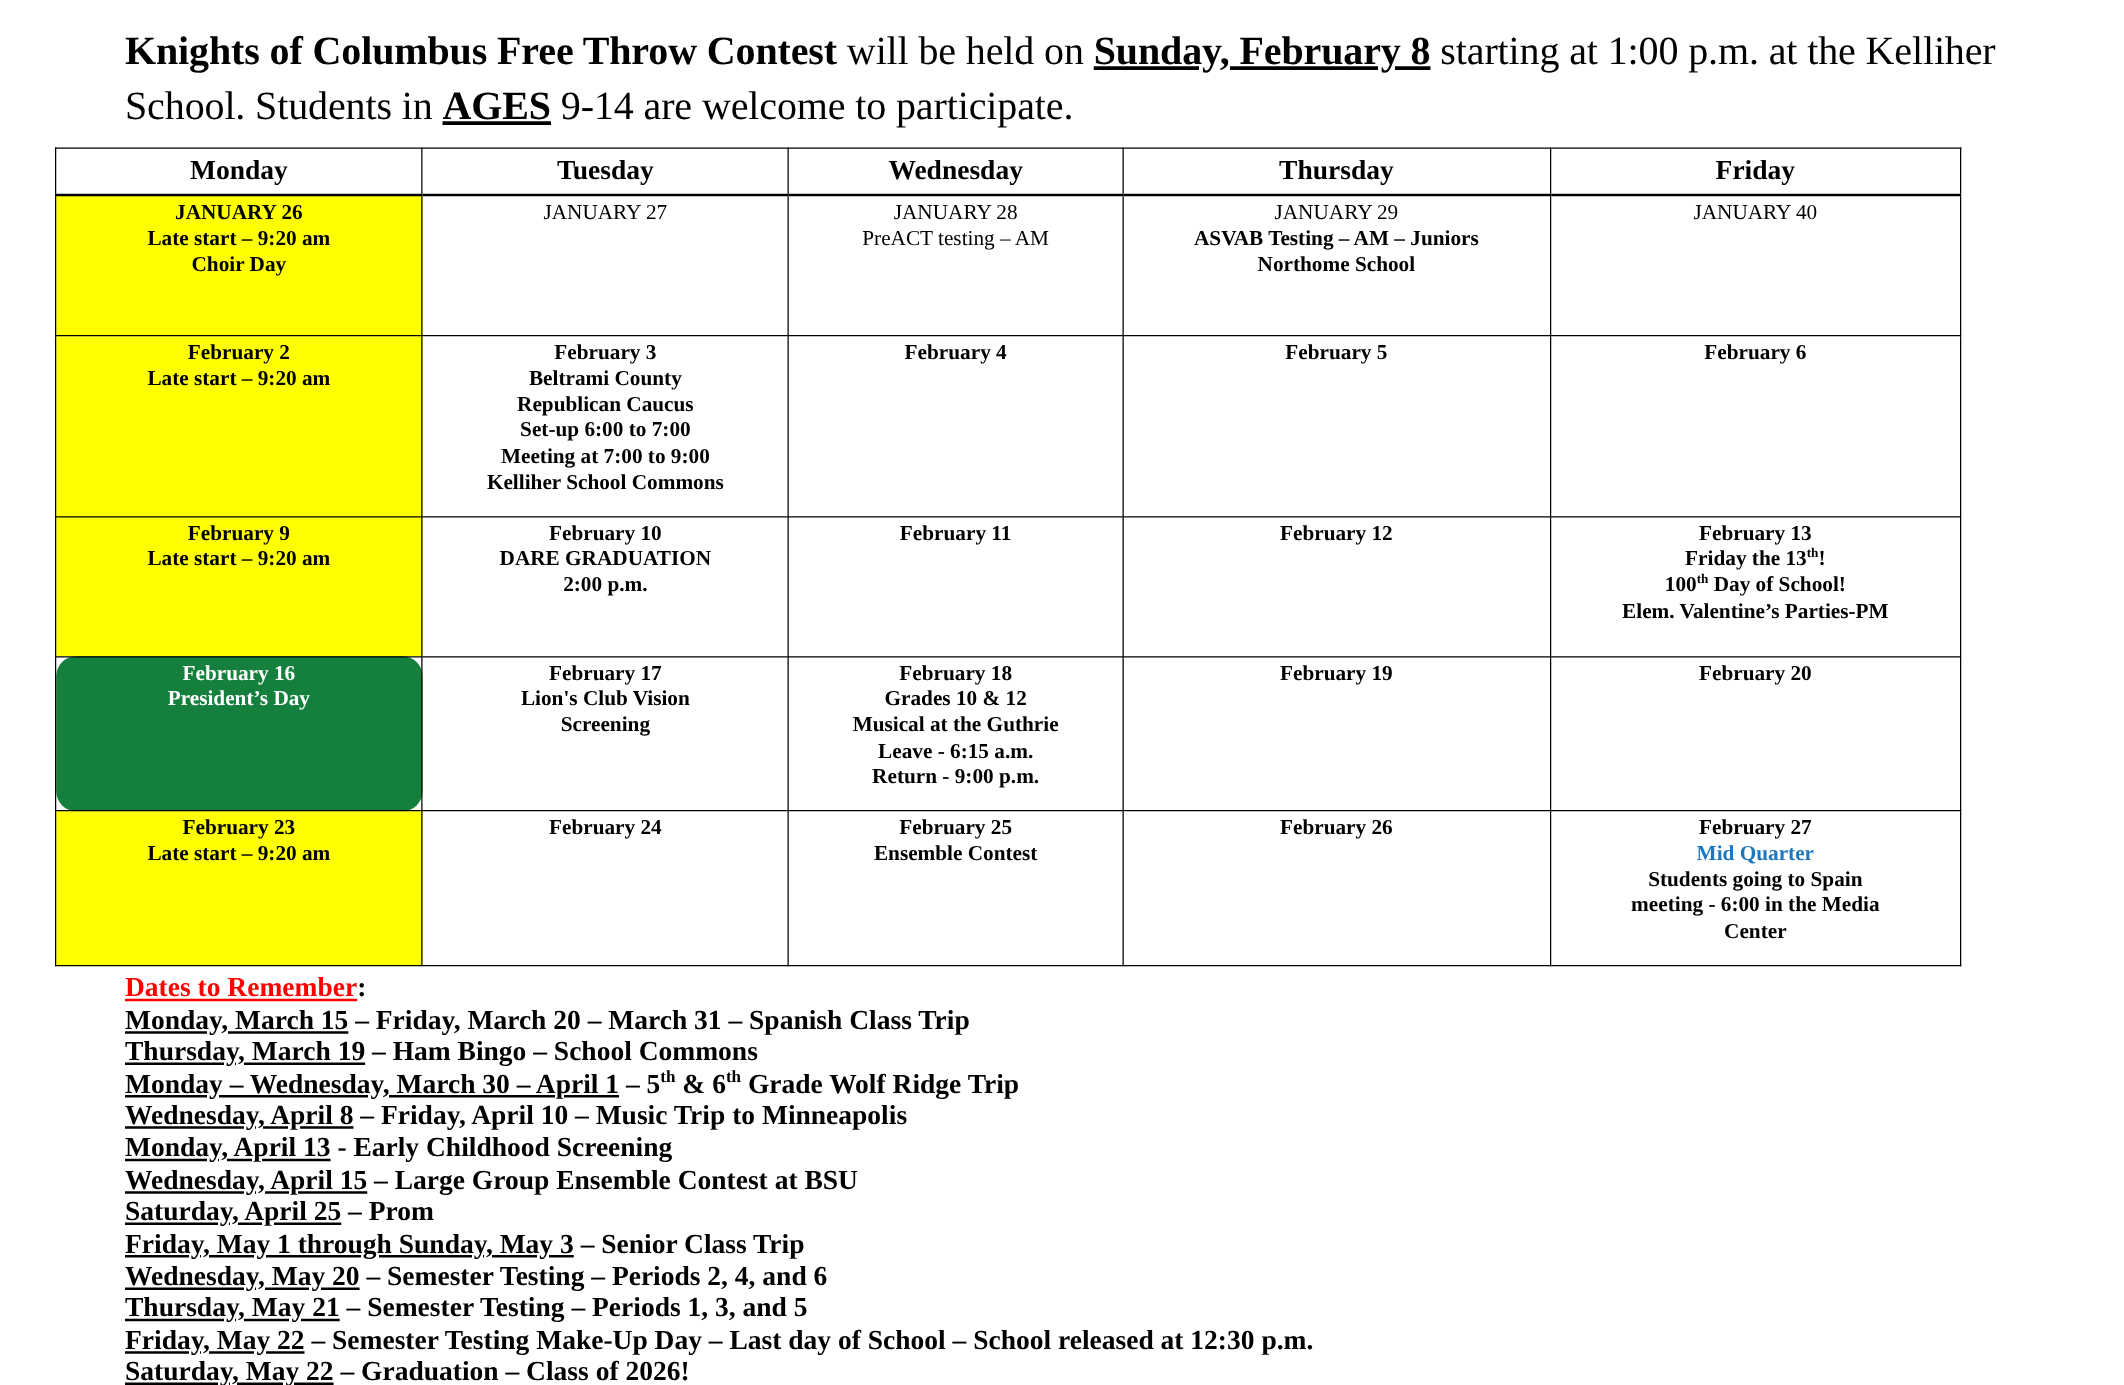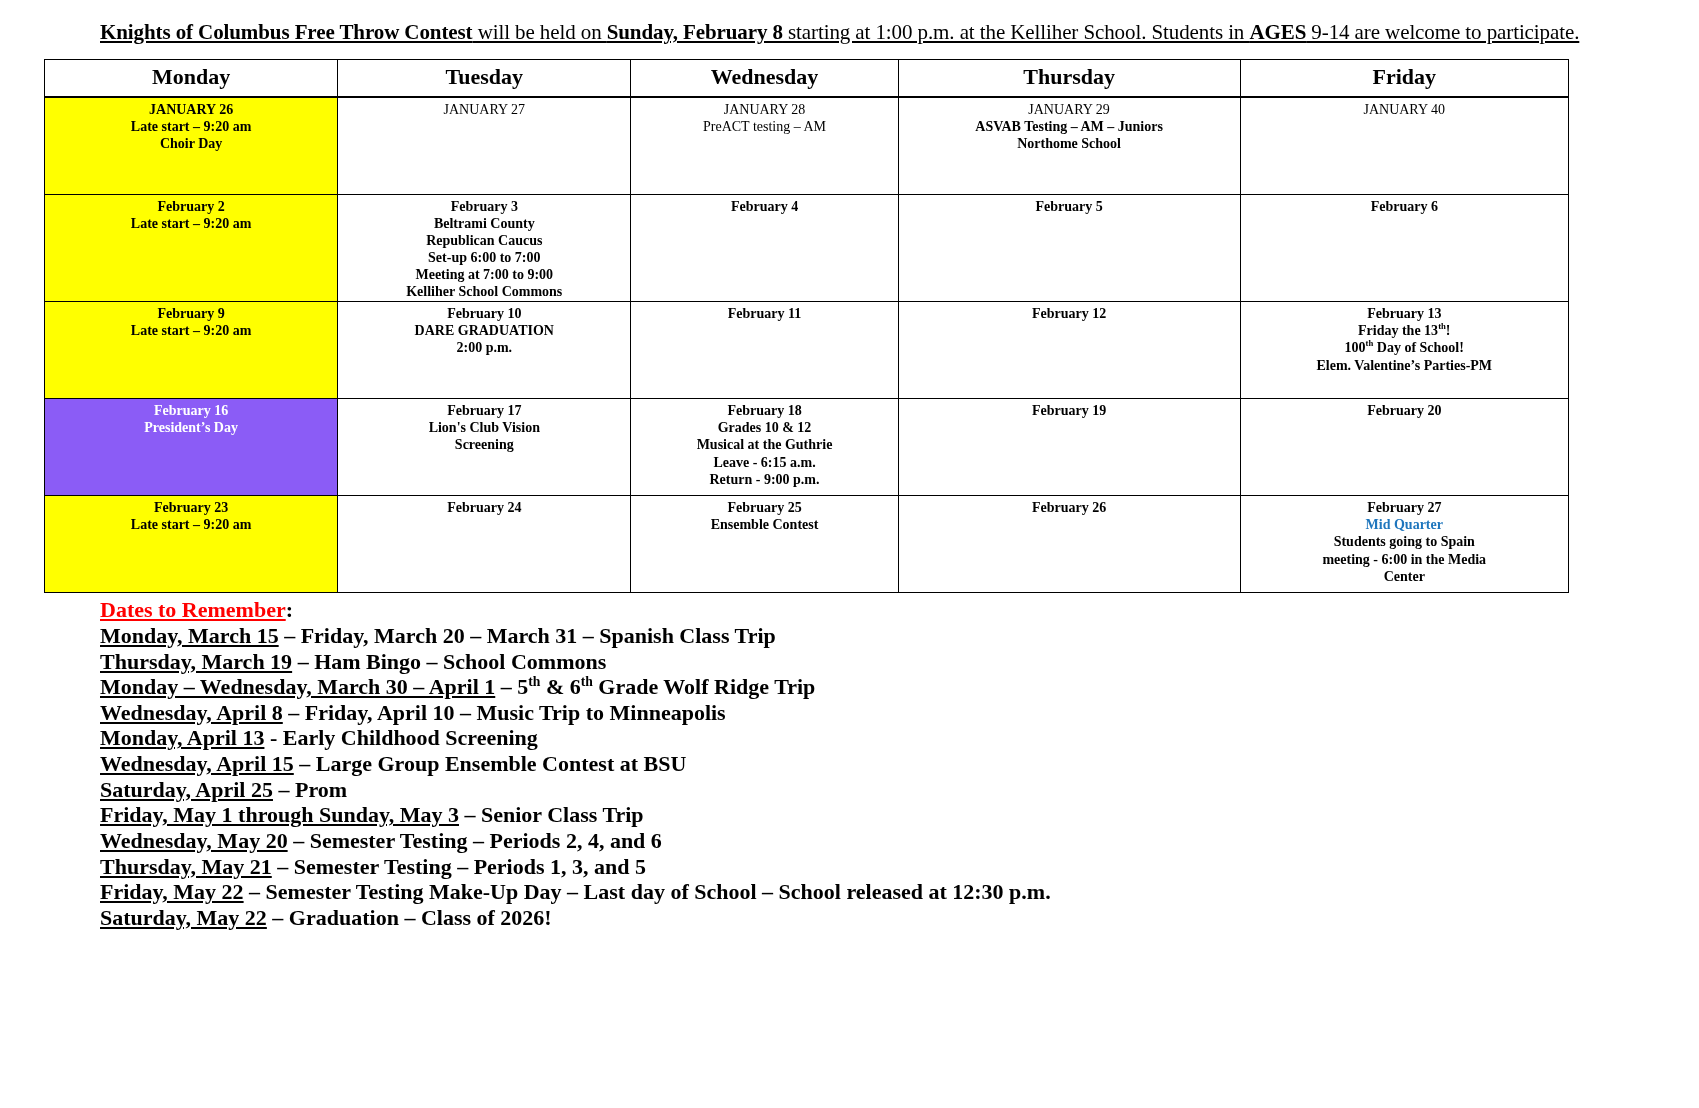--- a/index.html
+++ b/index.html
@@ -18,63 +18,62 @@
     position: relative;
     width: 1699px;
     height: 1108px;
     box-sizing: border-box;
     padding: 18px 0 0 0;
   }
 
   
   .notice {
     margin: 0 22px 0 100px;
-    font-size: 21px;
+    font-size: 32px;
     line-height: 1.38;
     letter-spacing: -0.1px;
-    text-decoration: underline;
   }
   .notice b { font-weight: bold; }
   .bu { font-weight: bold; text-decoration: underline; }
 
   
   .cal-wrap {
     margin: 12px 22px 0 44px;
   }
   table.cal {
     border-collapse: collapse;
     width: 1525px;
     table-layout: fixed;
   }
   table.cal td, table.cal th {
     border: 1.6px solid #000000;
     vertical-align: top;
-    padding: 3px 3px 1px 3px;
+    padding: 3px 3px 16px 3px;
     text-align: center;
-    font-size: 14px;
+    font-size: 17px;
     line-height: 1.22;
   }
   table.cal thead th {
     font-size: 22px;
     font-weight: bold;
     padding: 4px 3px 5px 3px;
     vertical-align: middle;
     border-bottom-width: 2.6px;
   }
   table.cal tbody td {
     height: 92px;
   }
   .c-mon { width: 283px; }
   .c-tue { width: 283px; }
   .c-wed { width: 258px; }
   .c-thu { width: 330px; }
   .c-fri { width: 317px; }
 
   td.yellow { background: #FFFF00; }
-  td.black  { background: #8b5cf6; color: #FFFFFF; }
+  td.black  { background: #15803d; color: #FFFFFF; border-radius: 16px; }
 
   .bold { font-weight: bold; }
   .reg  { font-weight: normal; }
   .blue { color: #1F76BD; font-weight: bold; }
   sup {
     font-size: 0.62em;
     vertical-align: super;
     line-height: 0;
   }
   .cell-line { display: block; }

